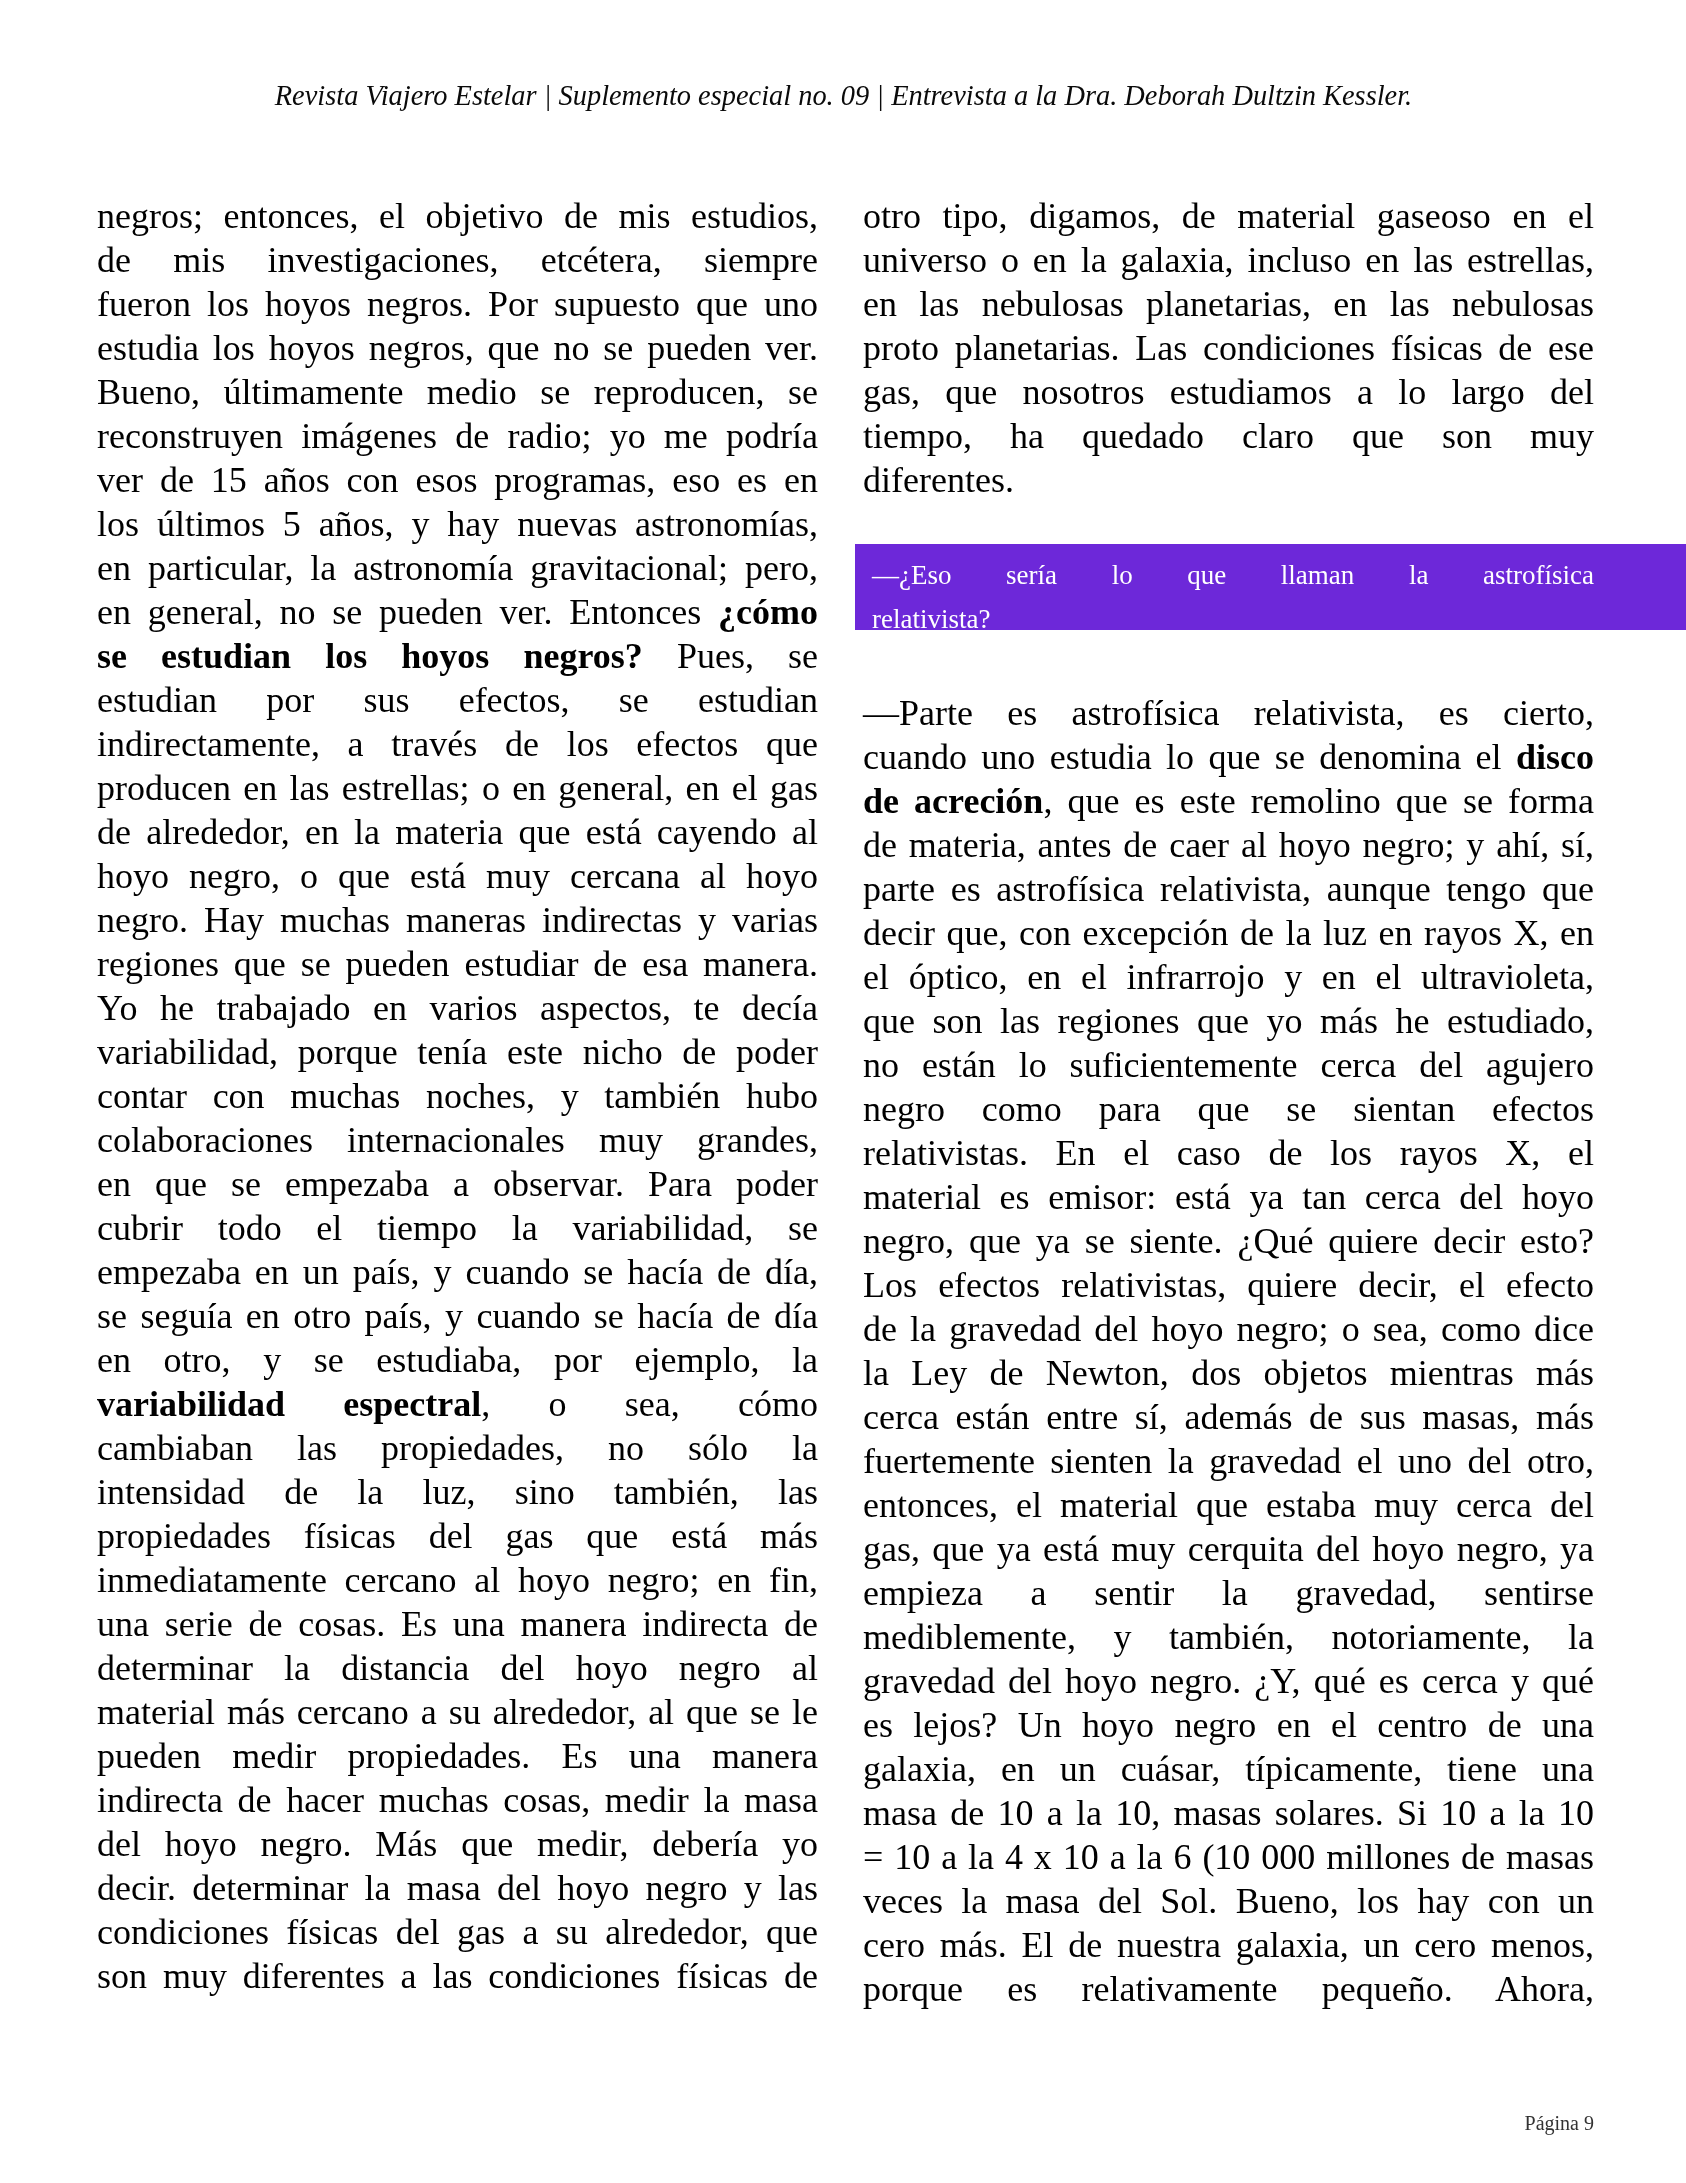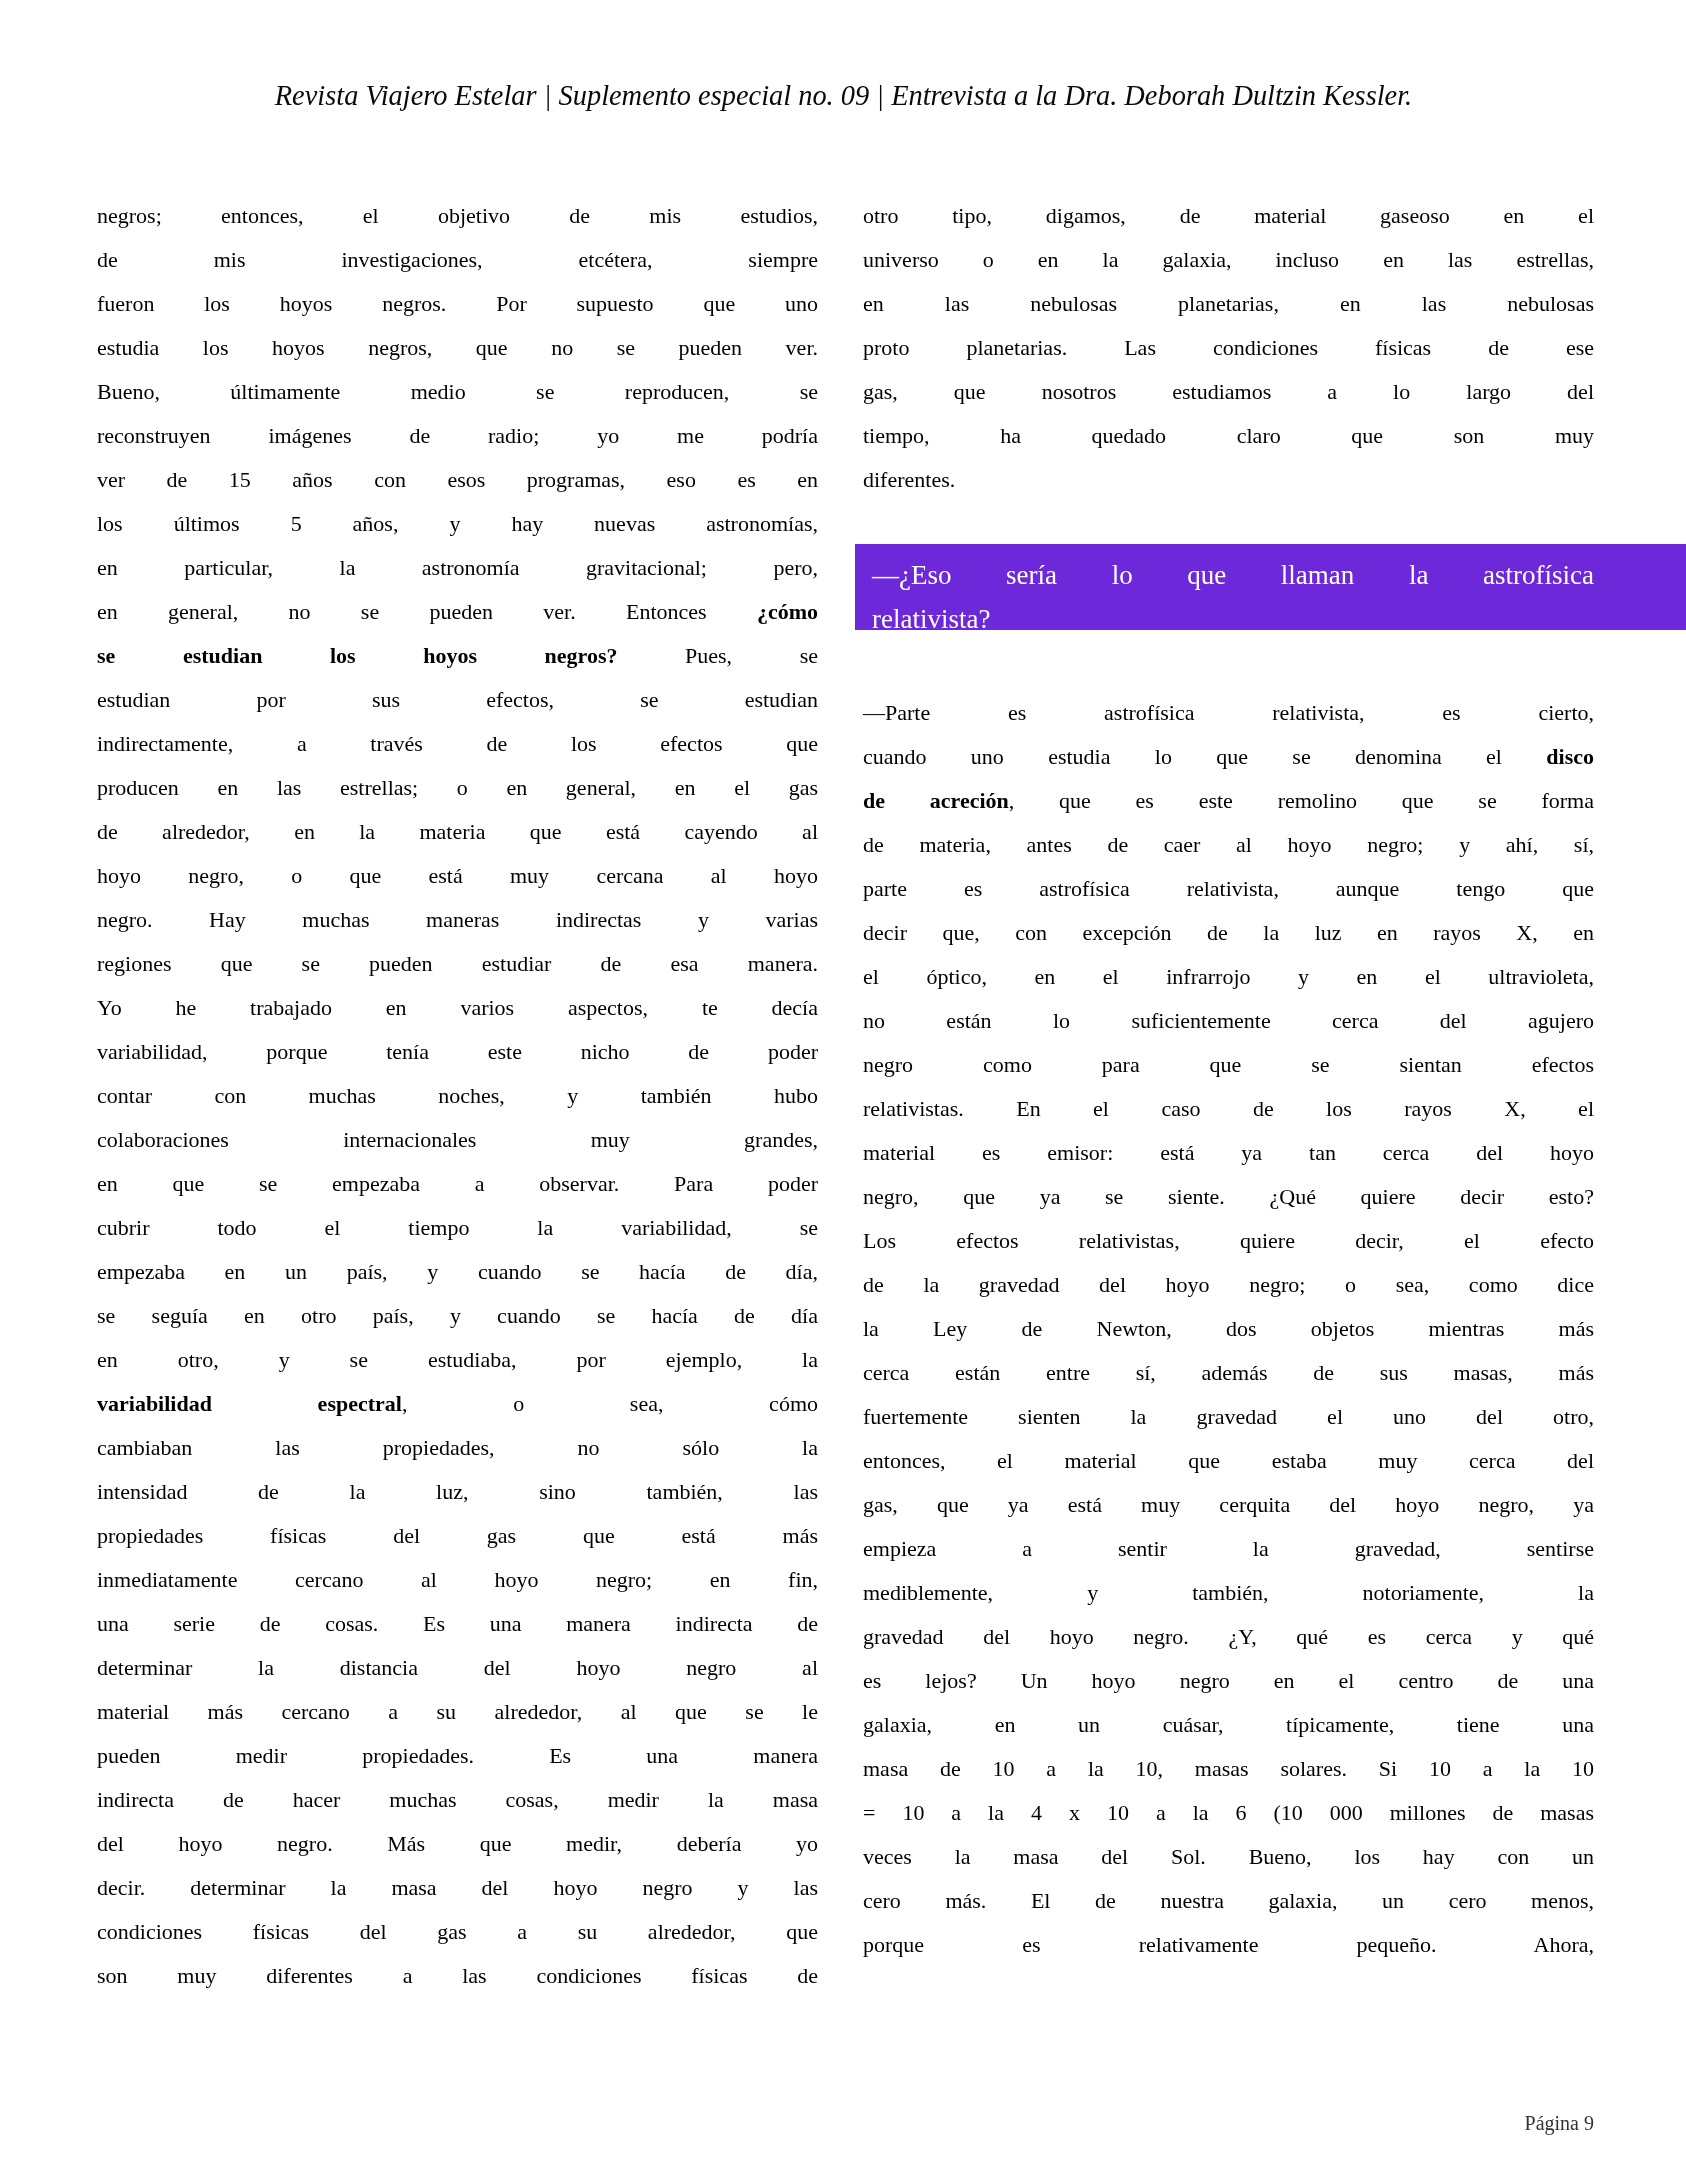--- a/index.html
+++ b/index.html
@@ -22,21 +22,21 @@
     left: 0;
     width: 1687px;
     text-align: center;
     font-style: italic;
     font-size: 28.4px;
     line-height: 40px;
     color: #0a0a0a;
   }
   .column {
     position: absolute;
-    font-size: 22px;
+    font-size: 36px;
     line-height: 44px;
   }
   .col-left {
     top: 194px;
     left: 97px;
     width: 721px;
   }
   .col-right-p1 {
     top: 194px;
     left: 863px;
@@ -155,20 +155,21 @@
   </div>
 
   <div class="column col-right-p2">
       <div class="line">—Parte es astrofísica relativista, es cierto,</div>
       <div class="line">cuando uno estudia lo que se denomina el <b>disco</b></div>
       <div class="line"><b>de acreción</b>, que es este remolino que se forma</div>
       <div class="line">de materia, antes de caer al hoyo negro; y ahí, sí,</div>
       <div class="line">parte es astrofísica relativista, aunque tengo que</div>
       <div class="line">decir que, con excepción de la luz en rayos X, en</div>
       <div class="line">el óptico, en el infrarrojo y en el ultravioleta,</div>
+      <div class="line">que son las regiones que yo más he estudiado,</div>
       <div class="line">no están lo suficientemente cerca del agujero</div>
       <div class="line">negro como para que se sientan efectos</div>
       <div class="line">relativistas. En el caso de los rayos X, el</div>
       <div class="line">material es emisor: está ya tan cerca del hoyo</div>
       <div class="line">negro, que ya se siente. ¿Qué quiere decir esto?</div>
       <div class="line">Los efectos relativistas, quiere decir, el efecto</div>
       <div class="line">de la gravedad del hoyo negro; o sea, como dice</div>
       <div class="line">la Ley de Newton, dos objetos mientras más</div>
       <div class="line">cerca están entre sí, además de sus masas, más</div>
       <div class="line">fuertemente sienten la gravedad el uno del otro,</div>

